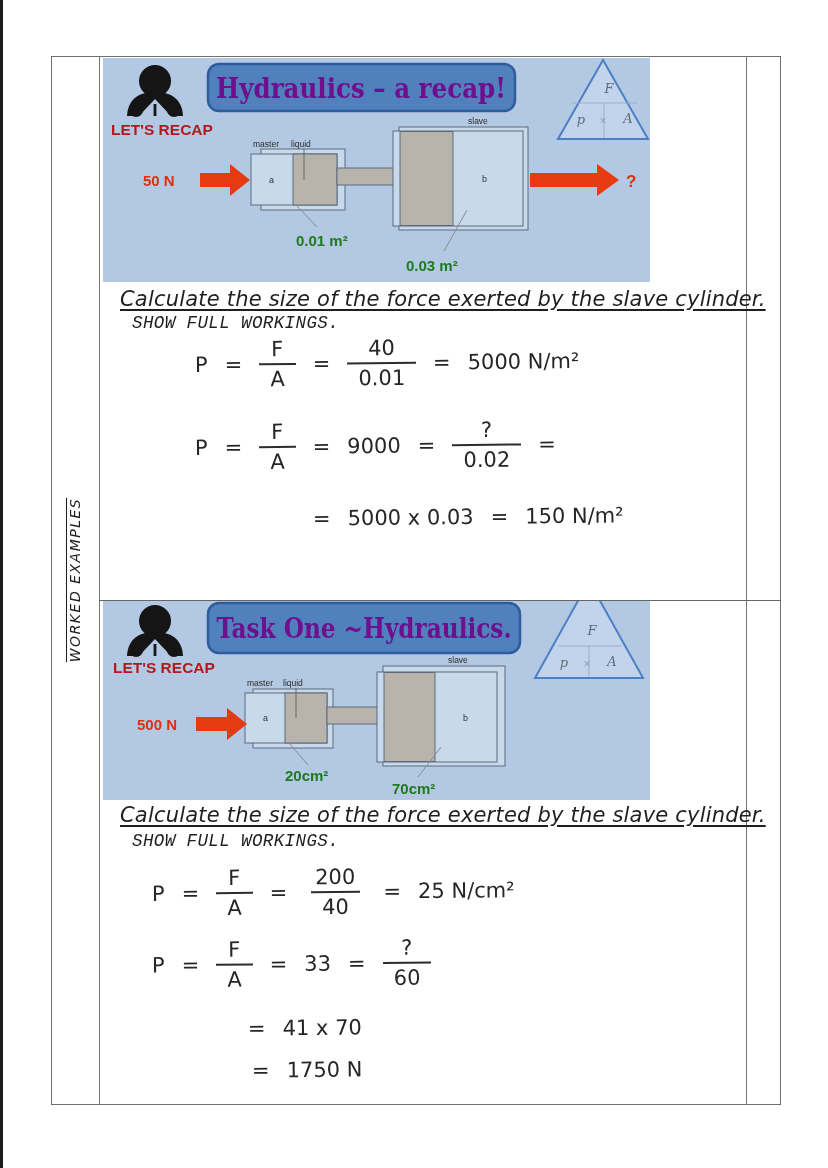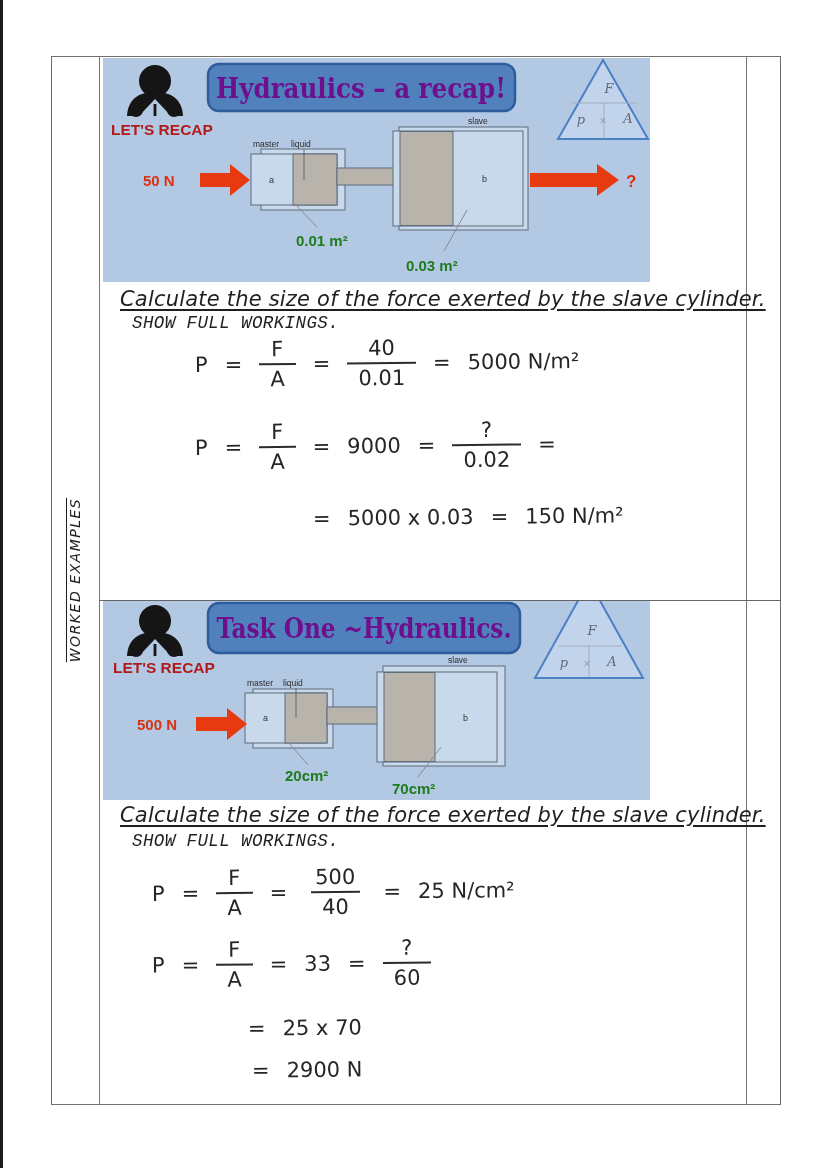--- a/index.html
+++ b/index.html
@@ -222,21 +222,21 @@
 
   <div class="work" style="left:152px; top:866px;">
     <span>P</span>
     <span>=</span>
     <span class="frac">
         <span class="num">F</span>
         <span class="den">A</span>
       </span>
     <span>=</span>
     <span class="frac">
-        <span class="num">500</span>
+        <span class="num">200</span>
         <span class="den">40</span>
       </span>
     <span>=</span>
     <span>25 N/cm²</span>
   </div>
 
   <div class="work" style="left:152px; top:938px;">
     <span>P</span>
     <span>=</span>
     <span class="frac">
@@ -247,21 +247,21 @@
     <span>33</span>
     <span>=</span>
     <span class="frac">
         <span class="num">?</span>
         <span class="den">60</span>
       </span>
   </div>
 
   <div class="work" style="left:248px; top:1016px;">
     <span>=</span>
-    <span>25 x 70</span>
+    <span>41 x 70</span>
   </div>
 
   <div class="work" style="left:252px; top:1058px;">
     <span>=</span>
-    <span>2900 N</span>
+    <span>1750 N</span>
   </div>
 
 </div>
 
 </body></html>

